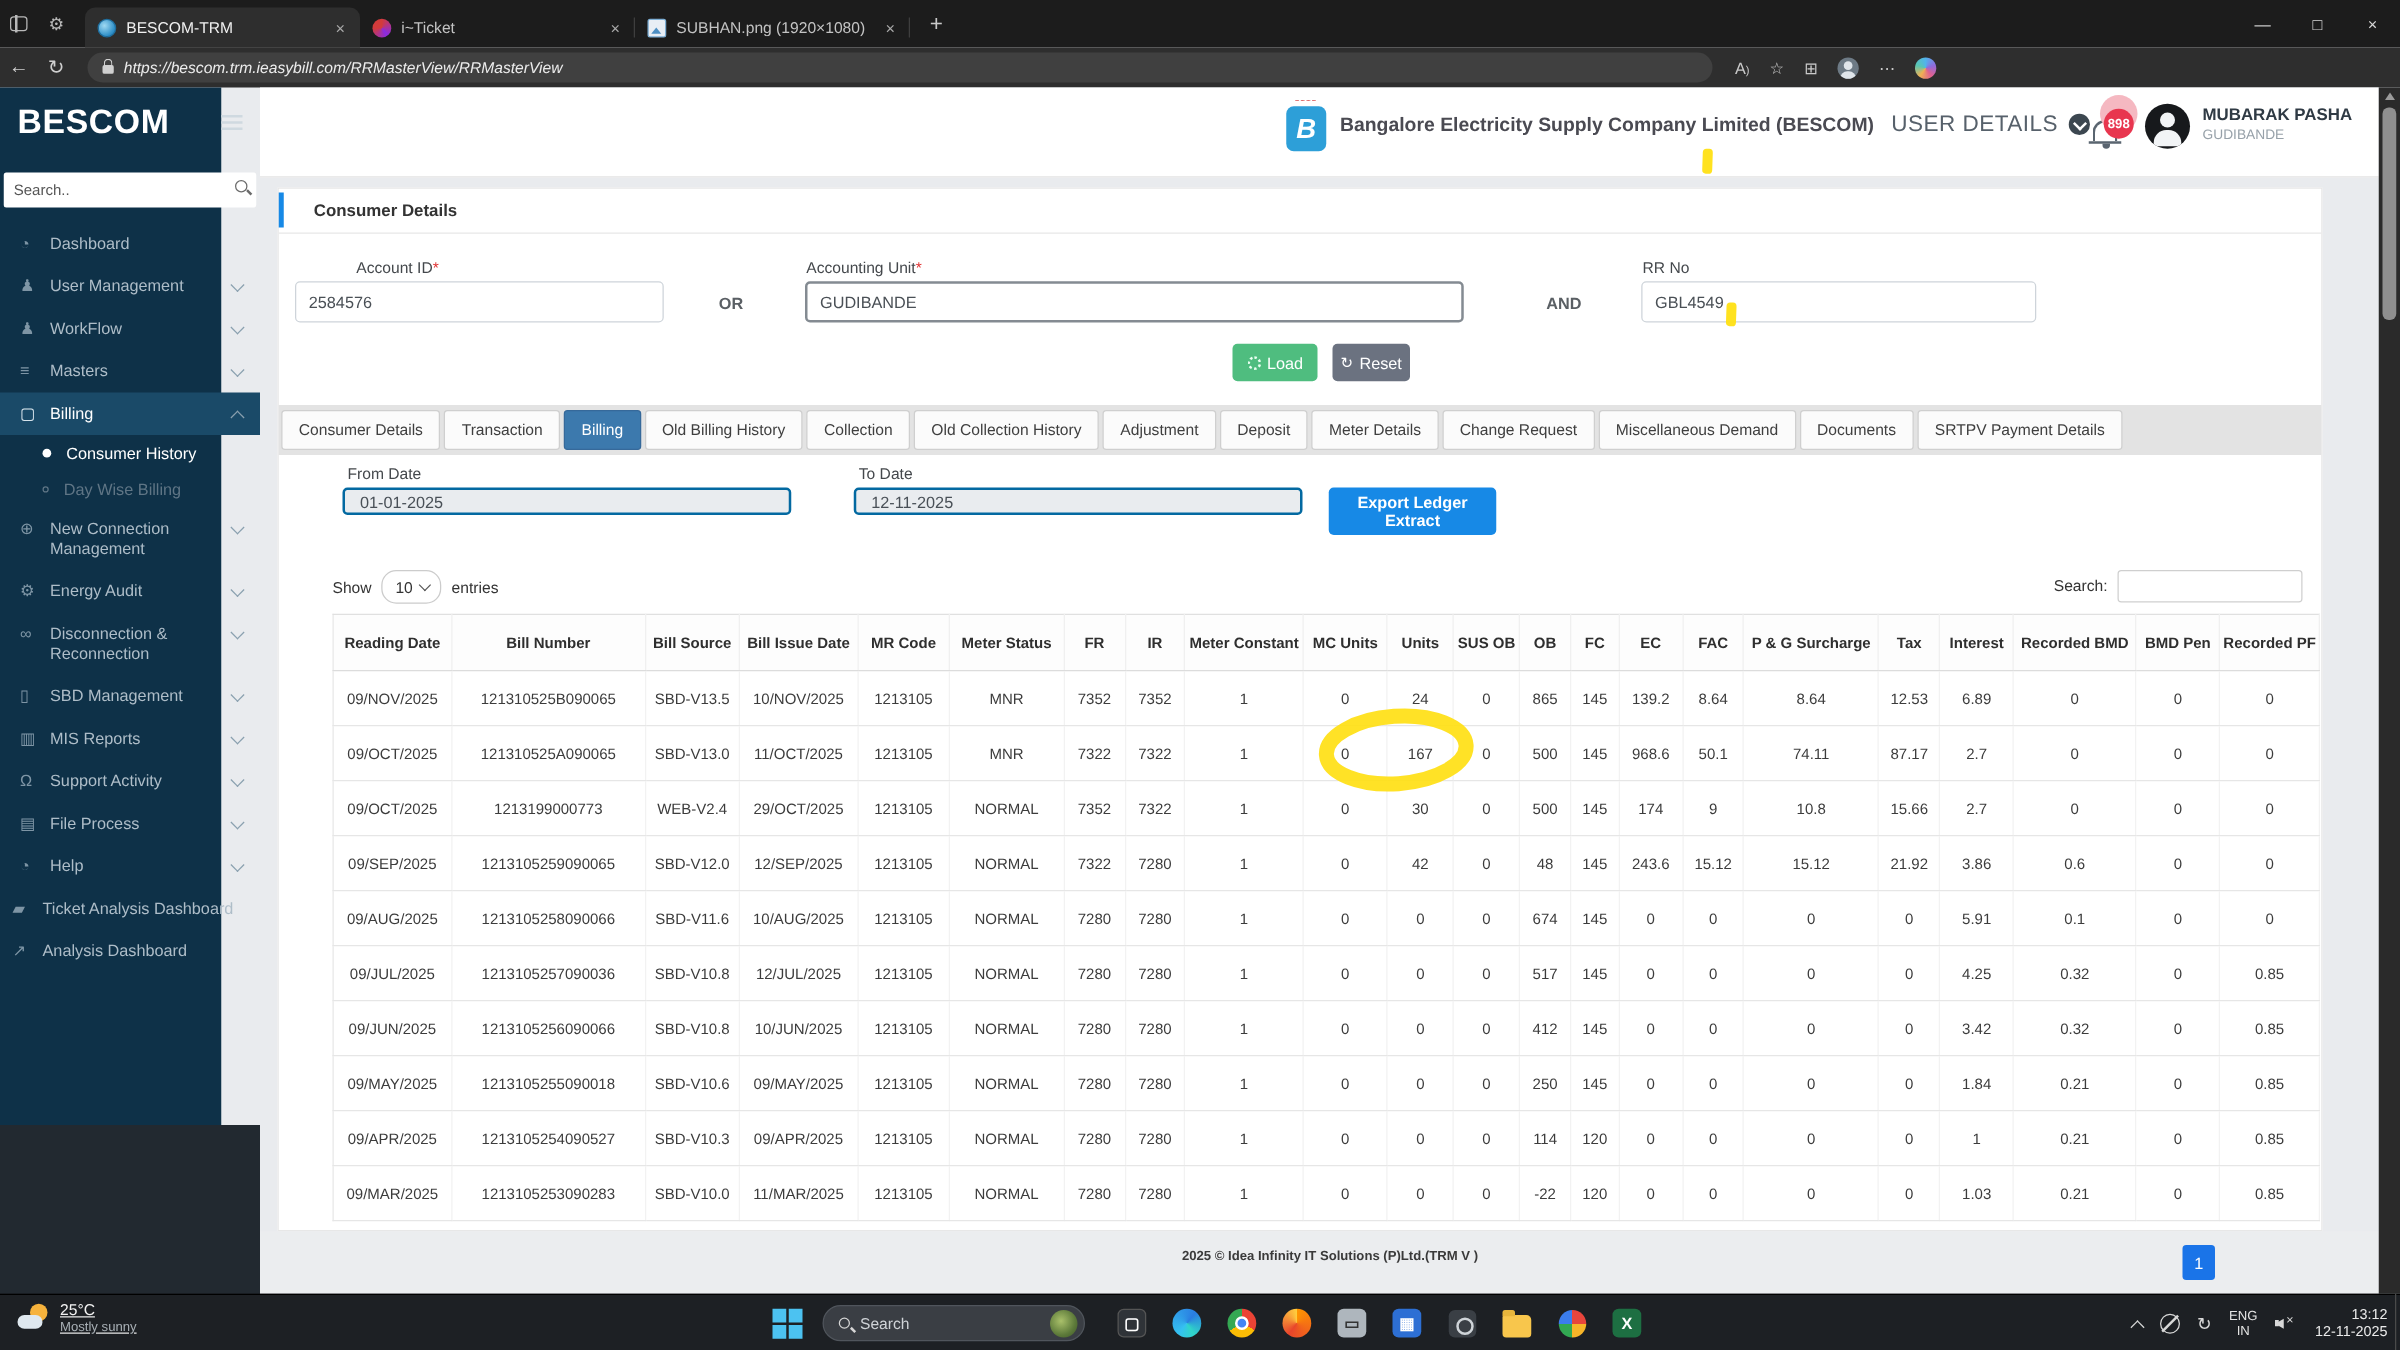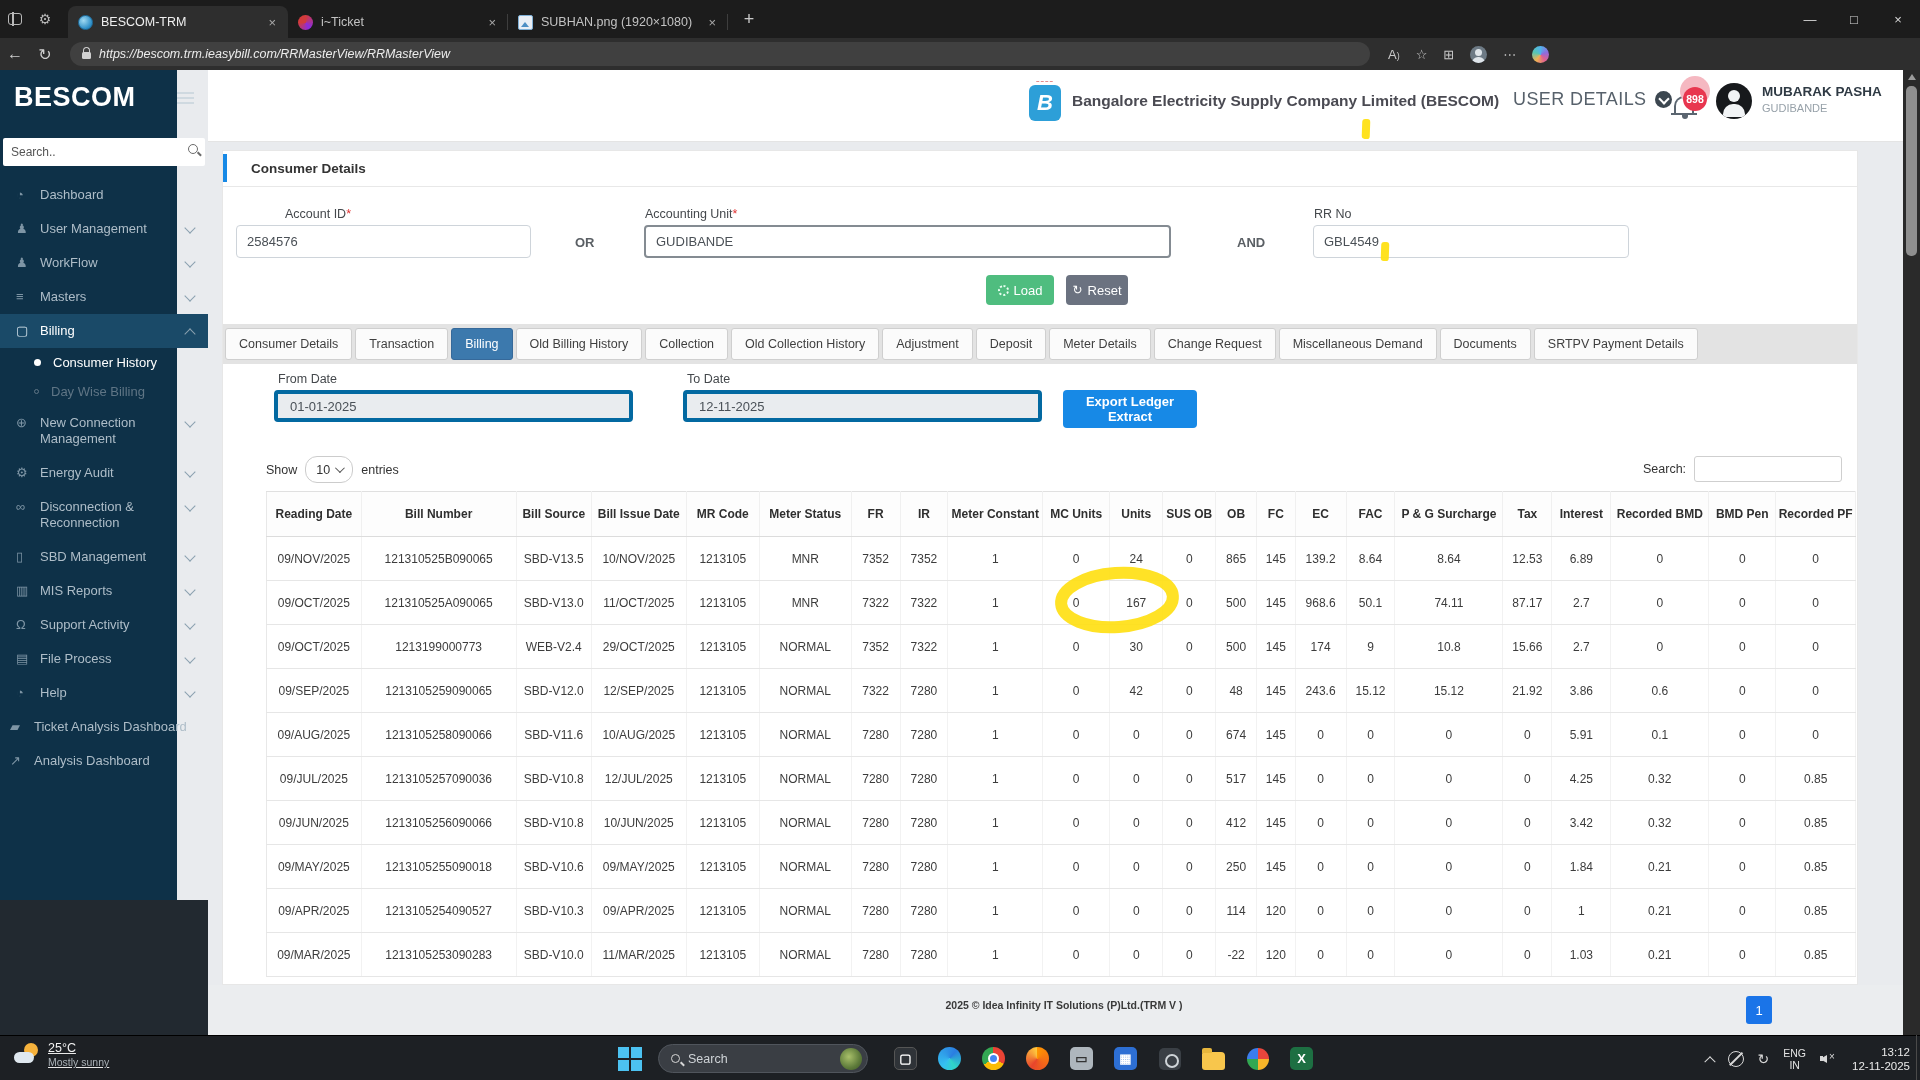--- a/index.html
+++ b/index.html
@@ -128,21 +128,21 @@
   .rot { font-size:12px; }
 
   
   #ptab-strip { position:absolute; left:0; top:173px; width:1634px; height:40px; background:#e3e3e3;
     display:flex; align-items:center; padding:0 2px; gap:3px; }
   .ptab { background:#fbfbfb; border:1px solid #cfcfcf; border-radius:3px; height:32px; display:flex;
     align-items:center; padding:0 13px; font-size:12.5px; color:#3f3f3f; white-space:nowrap; }
   .ptab.active { background:#3c79ad; border-color:#36699a; color:#ffffff; }
 
   
-  .dinput { position:absolute; height:32px; background:#e9ecef; border:4px solid #0369a1; border-radius:4px;
+  .dinput { position:absolute; height:22px; background:#e9ecef; border:2px solid #0369a1; border-radius:4px;
     font-size:13px; color:#495057; padding:0 12px; display:flex; align-items:center; }
   #btn-export { position:absolute; left:840px; top:239px; width:134px; height:38px; background:#1789e6; border:none;
     border-radius:4px; color:#fff; font-size:13px; font-weight:bold; }
 
   
   #show-row { position:absolute; left:43px; top:305px; display:flex; align-items:center; gap:8px;
     font-size:12.5px; color:#333; }
   #page-size { width:48px; height:27px; border:1px solid #ccc; border-radius:12px; background:#fff;
     display:flex; align-items:center; justify-content:center; gap:5px; font-size:12.5px; }
   #page-size .chev { width:7px; height:7px; border-right:1.4px solid #555; border-bottom:1.4px solid #555;

